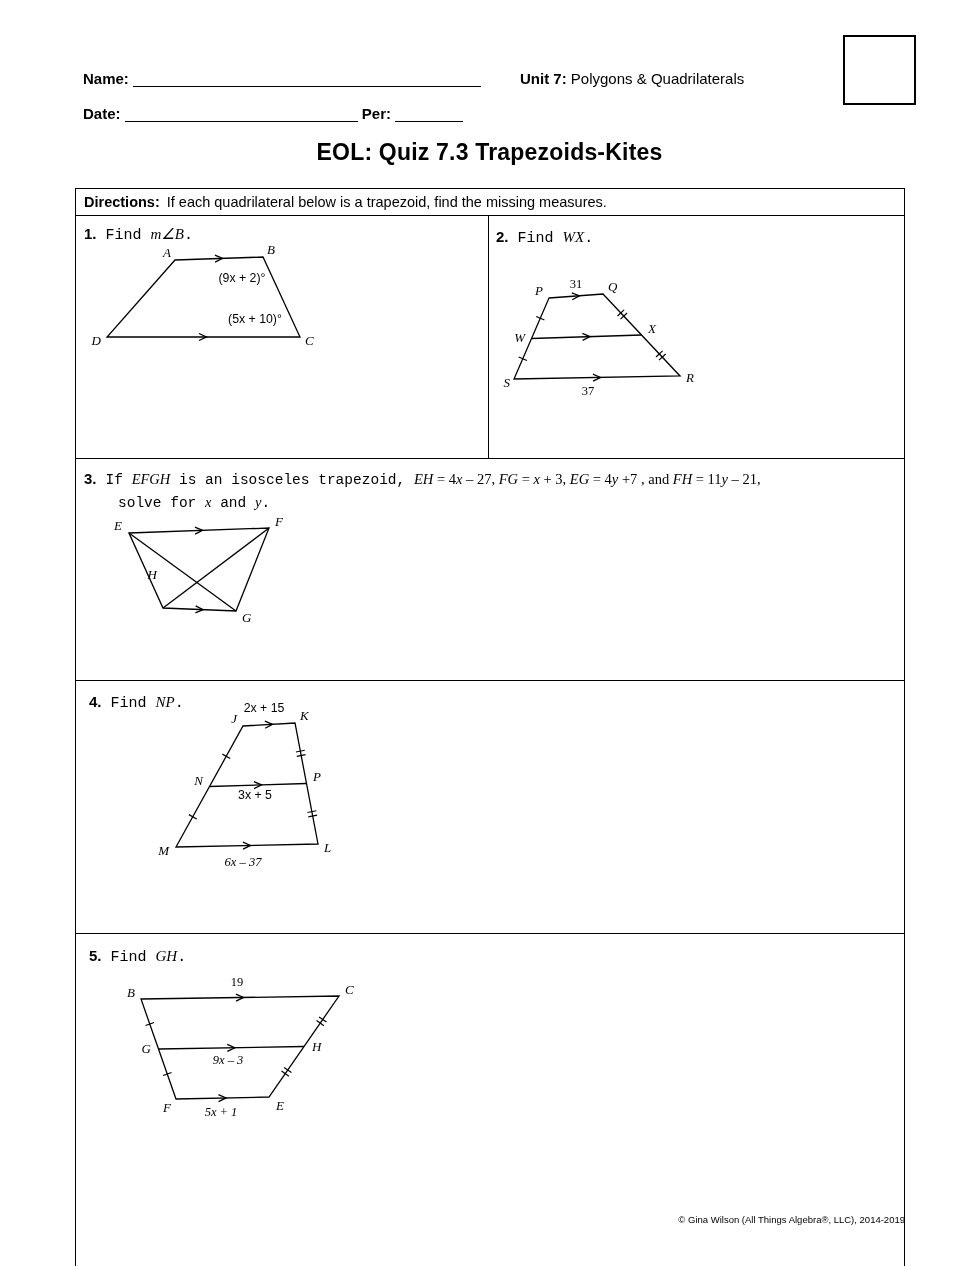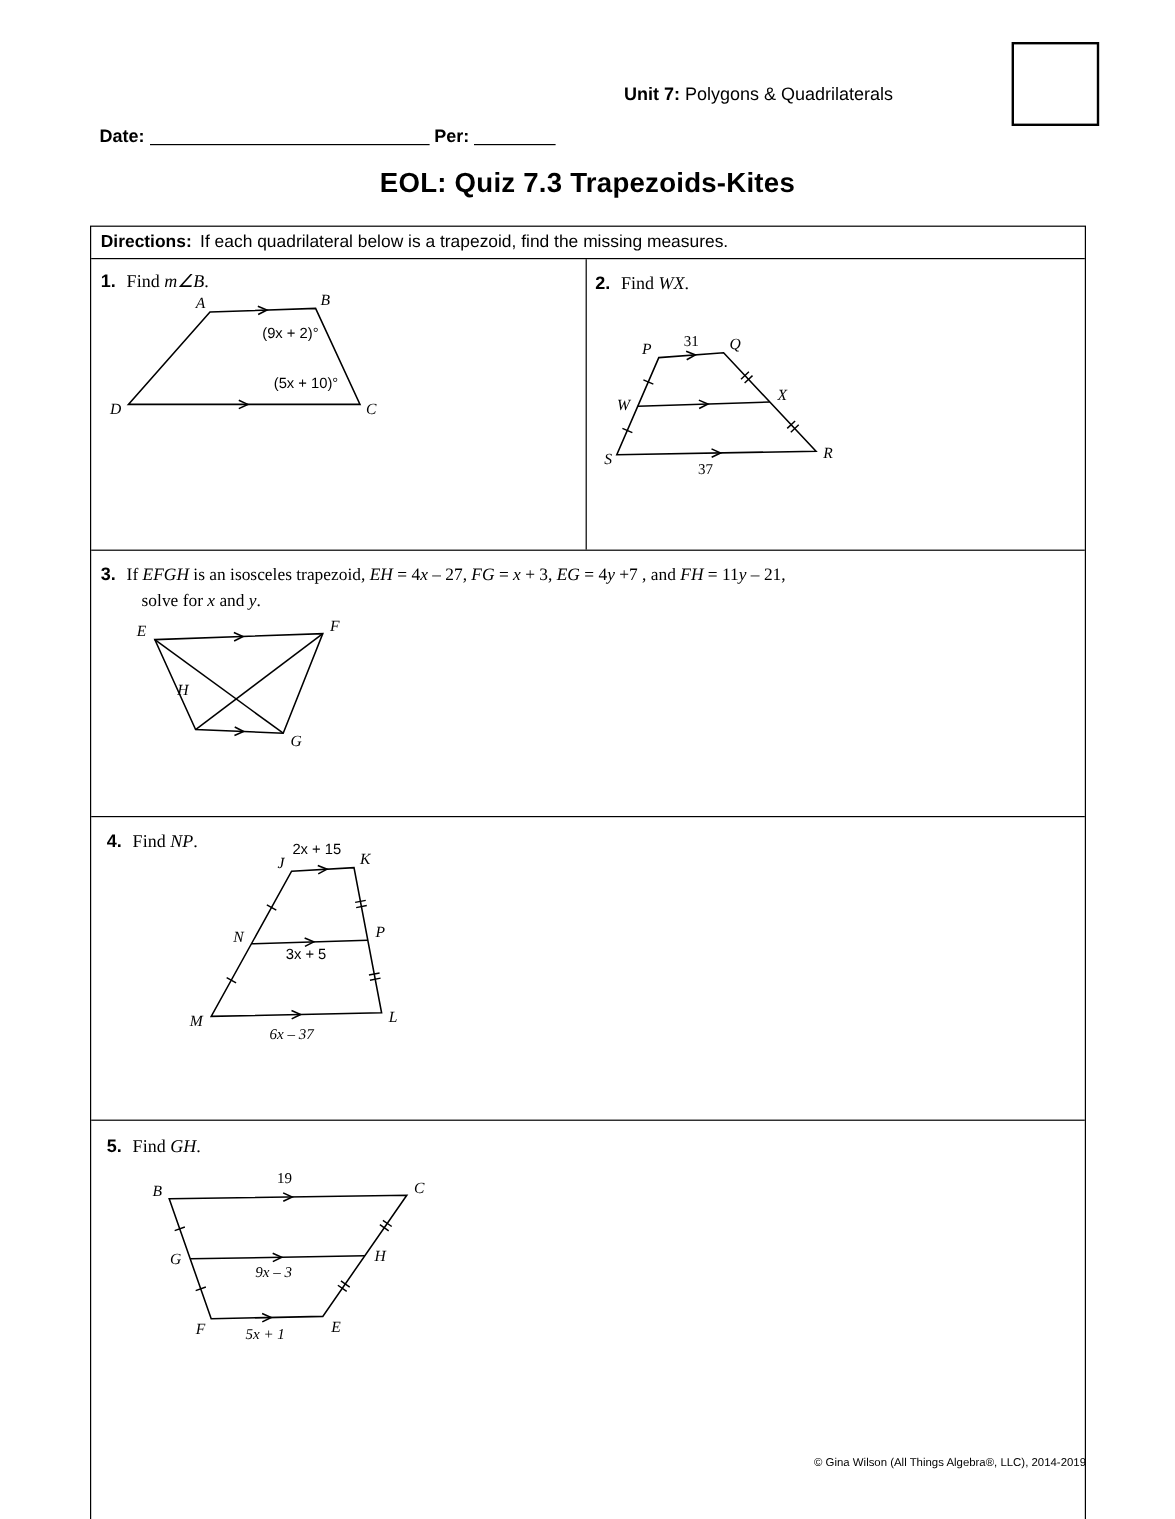--- a/index.html
+++ b/index.html
@@ -18,41 +18,45 @@
   .row12{height:243px;min-height:243px;display:flex;border-bottom:1.6px solid #000;box-sizing:border-box;}
   .cell{position:relative;box-sizing:border-box;}
   .c1{width:413px;border-right:1.6px solid #000;}
   .c2{flex:1;}
   .prow{position:relative;border-bottom:1.6px solid #000;box-sizing:border-box;}
   .p3r{height:222px;min-height:222px;}
   .p4r{height:253px;min-height:253px;}
   .p5r{flex:1;border-bottom:none;}
   .prompt{position:absolute;font-size:15px;white-space:nowrap;}
   .num{font-weight:bold;margin-right:9px;font-size:15px;font-family:"Liberation Sans",sans-serif;}
-  .t{font-family:Liberation Serif, serif;}
+  .t{font-family:Liberation Mono, monospace;}
   .v{font-family:"Liberation Serif",serif;font-style:italic;}
   .u{font-family:"Liberation Serif",serif;}
   .ptext{position:absolute;left:8px;top:9px;font-size:14.5px;width:812px;line-height:22px;}
   .pline2{margin-left:34px;}
   .dg{position:absolute;}
   .ln{stroke:#000;stroke-width:1.3;fill:none;}
   .tk{stroke:#000;stroke-width:1.2;}
   .vl{font-family:"Liberation Serif",serif;font-style:italic;font-size:13px;}
   .nl{font-family:"Liberation Serif",serif;font-size:12.5px;}
   .el{font-family:"Liberation Serif",serif;font-style:italic;font-size:12.5px;}
   .sl{font-family:"Liberation Sans",sans-serif;font-size:12.3px;}
   .footer{position:absolute;top:1214px;right:74px;font-size:9.5px;text-align:right;}
 </style>
 </head>
 <body>
 
 <div class="page">
 
   <div class="grade-box"></div>
 
+  <div class="hline" style="left:83px;top:70px">
+    <span class="bold">Name:</span>
+    <span class="blank" style="width:348px"></span>
+  </div>
 
   <div class="hline" style="left:520px;top:70px">
     <span class="bold">Unit 7:</span>
     <span>Polygons &amp; Quadrilaterals</span>
   </div>
 
   <div class="hline" style="left:83px;top:105px">
     <span class="bold">Date:</span>
     <span class="blank" style="width:233px"></span>
     <span class="bold" style="">Per:</span>

